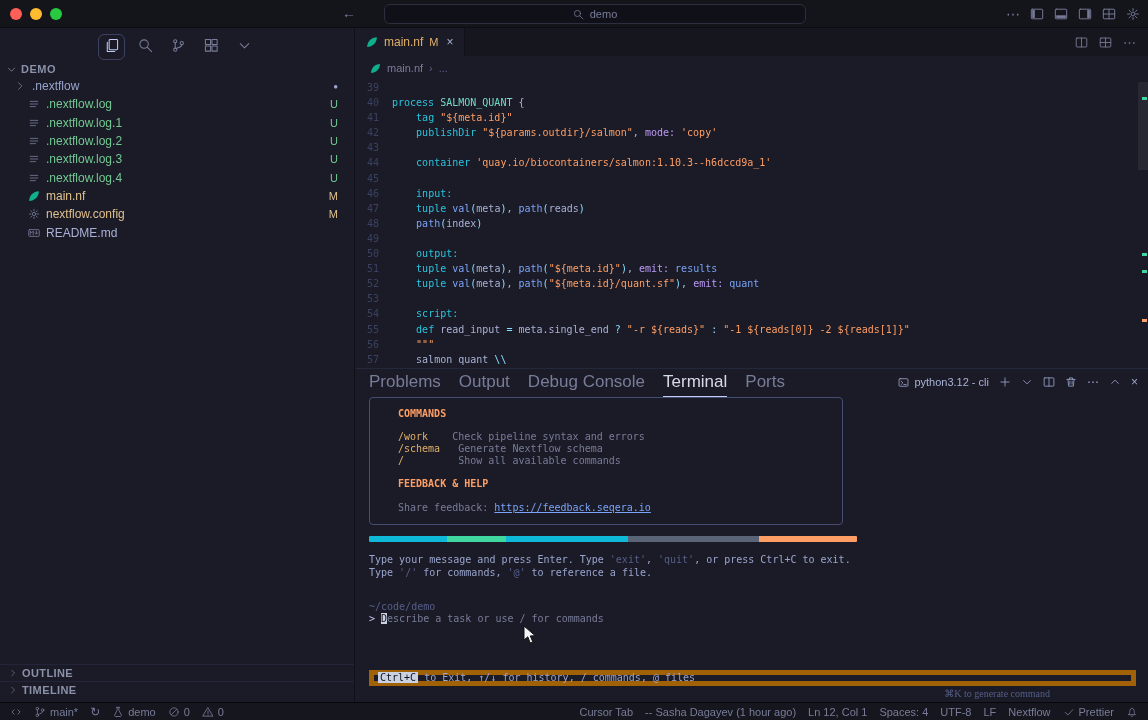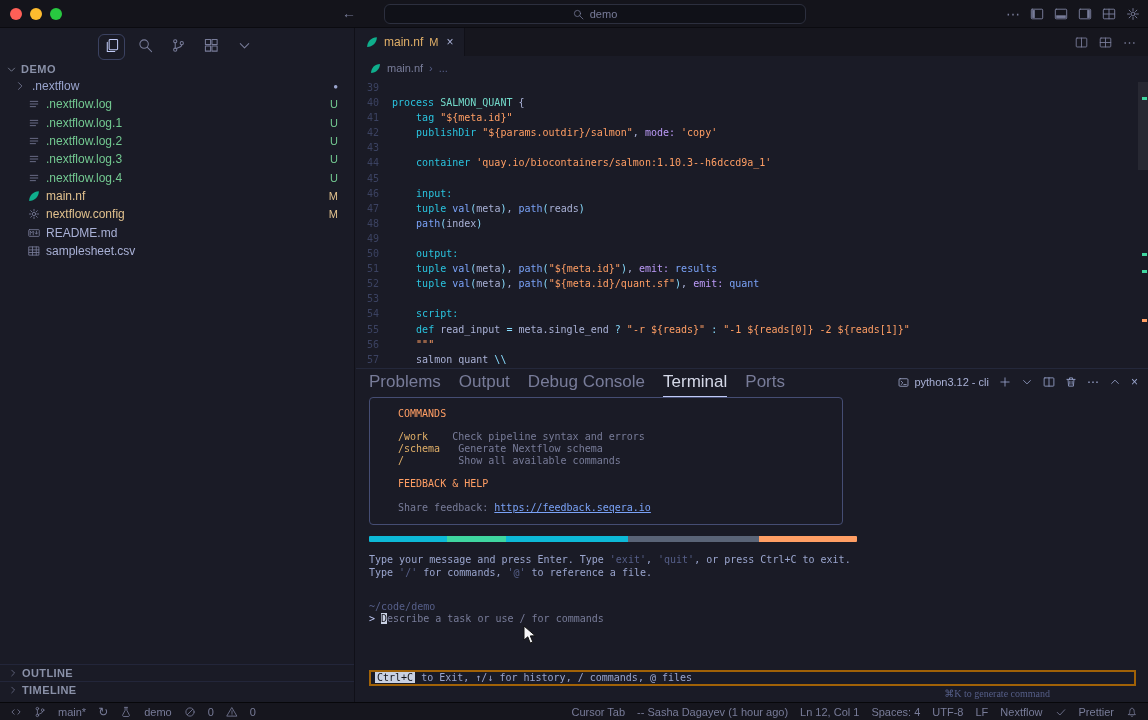--- a/index.html
+++ b/index.html
@@ -65,42 +65,42 @@
   .panel-header{height:26px;display:flex;align-items:center;padding:0 10px 0 13px}
   .panel-tabs{display:flex;gap:18px}
   .ptab{font-size:17px;color:#787c99;padding:5px 0 4px;cursor:pointer}
   .ptab.active{color:#d5d9e8;border-bottom:1px solid #c0caf5}
   .panel-actions{margin-left:auto;display:flex;align-items:center;gap:10px;color:#9aa5ce;font-size:12px}
   .panel-actions .icon{cursor:pointer}
   .profile{display:flex;align-items:center;gap:5px;font-size:11px;color:#a9b1d6;cursor:pointer}
   .panel-content{position:relative;padding:0 12px 0 13px;font-family:"DejaVu Sans Mono",monospace;font-size:10px}
   .term-box{width:474px;border:1px solid #454d73;border-radius:4px;margin-top:2px;padding:10px 0 11px 28px}
   .term-line{white-space:pre;line-height:11.7px;min-height:11.7px}
-  .tok-head{color:#ff9e64;font-weight:normal}
+  .tok-head{color:#ff9e64;font-weight:bold}
   .tok-cmd{color:#e0af68}
   .tok-dim{color:#787c99}
   .tok-dim2{color:#9aa5ce}
   .tok-q{color:#565f89}
   .tok-fg{color:#c0caf5}
   .tok-link{color:#7aa2f7;text-decoration:underline;cursor:pointer}
   .tok-cursor,.tok-invert{background:#c9d1e3;color:#14141b}
   .tok-invert{padding:0 2px}
   .gradient-bar{width:488px;height:6px;margin-top:11px;display:flex;border-radius:1px;overflow:hidden}
   .gradient-bar div{height:100%}
   .help-lines{margin-top:12px}
   .help-lines .term-line{line-height:12.3px;min-height:12.3px}
   .cwd{margin-top:22px;color:#565f89;line-height:12px}
   .prompt-line{white-space:pre;line-height:12px;cursor:text}
-  .footer-box{margin-top:45px;height:16px;border:2px solid #a16207;display:flex;align-items:center;padding:0 4px;white-space:pre;cursor:text}
+  .footer-box{margin-top:45px;height:16px;border:5px solid #a16207;display:flex;align-items:center;padding:0 4px;white-space:pre;cursor:text}
   .kbd-hint{margin-top:2px;text-align:right;padding-right:86px;color:#565f89}
 
   
   .statusbar{position:absolute;bottom:0;left:0;width:100%;height:18px;background:#16161e;border-top:1px solid #07070a;display:flex;align-items:center;justify-content:space-between;padding:0 10px;font-size:11px;color:#787c99}
   .sb-group{display:flex;align-items:center;gap:12px}
-  .sb-item{display:flex;align-items:center;gap:12px;cursor:pointer;white-space:nowrap}
+  .sb-item{display:flex;align-items:center;gap:4px;cursor:pointer;white-space:nowrap}
   .sb-item .icon{font-size:12px}
 
   .mouse{position:absolute;left:523px;top:625px;z-index:50;pointer-events:none}
 </style>
 </head>
 <body>
 
 <div class="window">
 
   <header class="titlebar">
@@ -275,29 +275,20 @@
           <span class="fbadge m">M</span>
         </div>
         <div class="xrow">
           <span class="icon fi-markdown">
             <svg width="1em" height="1em" viewBox="0 0 16 16" fill="none" stroke="currentColor" stroke-width="1.1" stroke-linecap="round" stroke-linejoin="round">
               <rect x="1" y="3.5" width="14" height="9" rx="1"></rect>
               <path d="M3 10.5v-5l2 2.2 2-2.2v5M11.2 5.5v3.6M9.6 7.8l1.6 1.7 1.6-1.7"></path>
             </svg>
           </span>
           <span class="fname">README.md</span>
-        </div>
-        <div class="xrow">
-          <span class="icon fi-csv">
-            <svg width="1em" height="1em" viewBox="0 0 16 16" fill="none" stroke="currentColor" stroke-width="1.1" stroke-linecap="round" stroke-linejoin="round">
-              <rect x="1.5" y="2.5" width="13" height="11"></rect>
-              <path d="M1.5 6.5h13M1.5 10h13M6 2.5v11M11 2.5v11"></path>
-            </svg>
-          </span>
-          <span class="fname">samplesheet.csv</span>
         </div>
       </div>
     <div class="sidebar-bottom">
       <div class="collapse-row">
         <span class="icon ">
             <svg width="1em" height="1em" viewBox="0 0 16 16" fill="none" stroke="currentColor" stroke-width="1.1" stroke-linecap="round" stroke-linejoin="round">
               <path d="M6 3.5L10.5 8 6 12.5"></path>
             </svg>
           </span>
         <span>OUTLINE</span>

